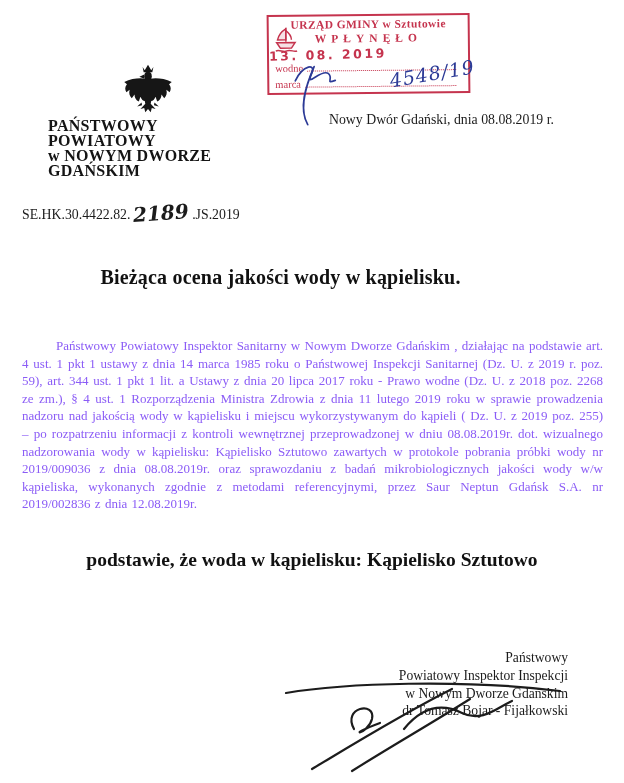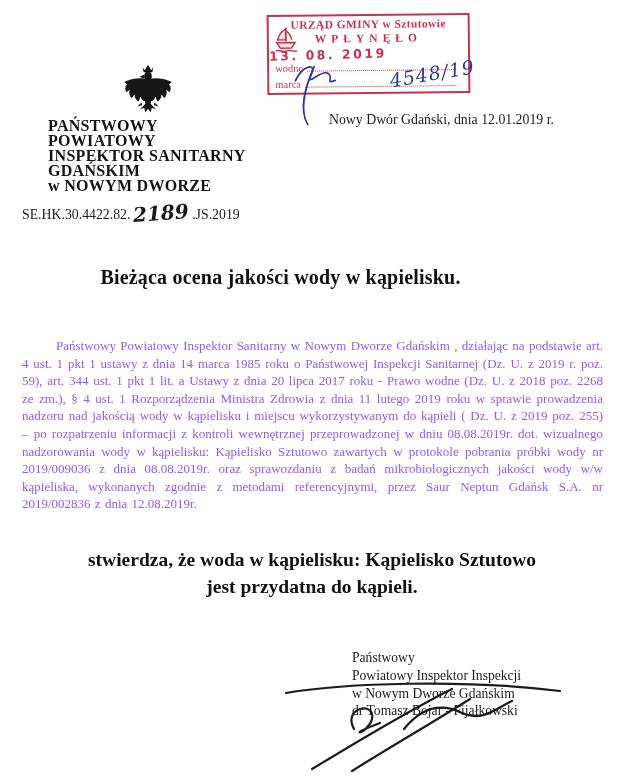--- a/index.html
+++ b/index.html
@@ -53,21 +53,21 @@
     font-size:13px;line-height:17.6px;text-align:justify;text-indent:34px;
     color:#8b5cf6;word-spacing:1px;
   }
   .statement{
     position:absolute;left:0;top:546px;width:624px;text-align:center;
     font-size:19.5px;font-weight:bold;line-height:27px;color:#111;
   }
   .statement span{display:block;}
   
   .sig-block{
-    position:absolute;left:352px;top:649px;width:216px;text-align:left;
+    position:absolute;left:352px;top:649px;width:216px;text-align:right;
     font-size:13.6px;line-height:17.8px;
   }
   .sig-block .name{white-space:nowrap;}
   .sig-svg{position:absolute;left:-68px;top:30px;overflow:visible;pointer-events:none;}
   svg{display:block;}
 </style>
 </head>
 <body>
 
 <div class="stamp">
@@ -119,38 +119,36 @@
       C 84 62, 86 56, 84 50 L 90 55
       C 93 50, 93 45, 89 40 L 94 36
       C 80 29, 64 28, 54 30 Z"></path>
     <polygon points="38,74 30,81 39,79"></polygon>
     <polygon points="62,74 70,81 61,79"></polygon>
   </g>
 </svg>
 
 <div class="letterhead">
   <div>PAŃSTWOWY POWIATOWY</div>
-  <div>INSPEKTOR SANITARNY</div>
+  <div>w NOWYM DWORZE</div>
   <div>GDAŃSKIM</div>
-  <div>w NOWYM DWORZE</div>
 </div>
 
-<div class="dateline">Nowy Dwór Gdański, dnia 12.01.2019 r.</div>
+<div class="dateline">Nowy Dwór Gdański, dnia 08.08.2019 r.</div>
 
 <div class="reference">
   <span>SE.HK.30.4422.82.</span><span class="hand">2189</span><span>.JS.2019</span>
 </div>
 
 <div class="doc-title">Bieżąca ocena jakości wody w kąpielisku.</div>
 
 <p class="body-par">Państwowy Powiatowy Inspektor Sanitarny w Nowym Dworze Gdańskim , działając na podstawie art. 4 ust. 1 pkt 1 ustawy z dnia 14 marca 1985 roku o Państwowej Inspekcji Sanitarnej (Dz. U. z 2019 r. poz. 59), art. 344 ust. 1 pkt 1 lit. a Ustawy z dnia 20 lipca 2017 roku - Prawo wodne (Dz. U. z 2018 poz. 2268 ze zm.), § 4 ust. 1 Rozporządzenia Ministra Zdrowia z dnia 11 lutego 2019 roku w sprawie prowadzenia nadzoru nad jakością wody w kąpielisku i miejscu wykorzystywanym do kąpieli ( Dz. U. z 2019 poz. 255) – po rozpatrzeniu informacji z kontroli wewnętrznej przeprowadzonej w dniu 08.08.2019r. dot. wizualnego nadzorowania wody w kąpielisku: Kąpielisko Sztutowo zawartych w protokole pobrania próbki wody nr 2019/009036 z dnia 08.08.2019r. oraz sprawozdaniu z badań mikrobiologicznych jakości wody w/w kąpieliska, wykonanych zgodnie z metodami referencyjnymi, przez Saur Neptun Gdańsk S.A. nr 2019/002836 z dnia 12.08.2019r.</p>
 
 <div class="statement">
-  <span>stwierdza, że woda w kąpielisku: Kąpielisko Sztutowo</span>
-  <span>jest przydatna do kąpieli.</span>
+  <span>podstawie, że woda w kąpielisku: Kąpielisko Sztutowo</span>
 </div>
 
 <div class="sig-block">
   <div>Państwowy</div>
   <div>Powiatowy Inspektor Inspekcji</div>
   <div>w Nowym Dworze Gdańskim</div>
   <svg class="sig-svg" width="280" height="92" viewBox="0 0 280 92">
     <g stroke="#1c1c1c" stroke-width="2.2" fill="none" stroke-linecap="round">
       <path d="M2 14 C 60 4, 180 0, 276 12"></path>
       <path d="M70 50 C 58 28, 92 22, 88 40 C 84 56, 58 58, 96 44"></path>

